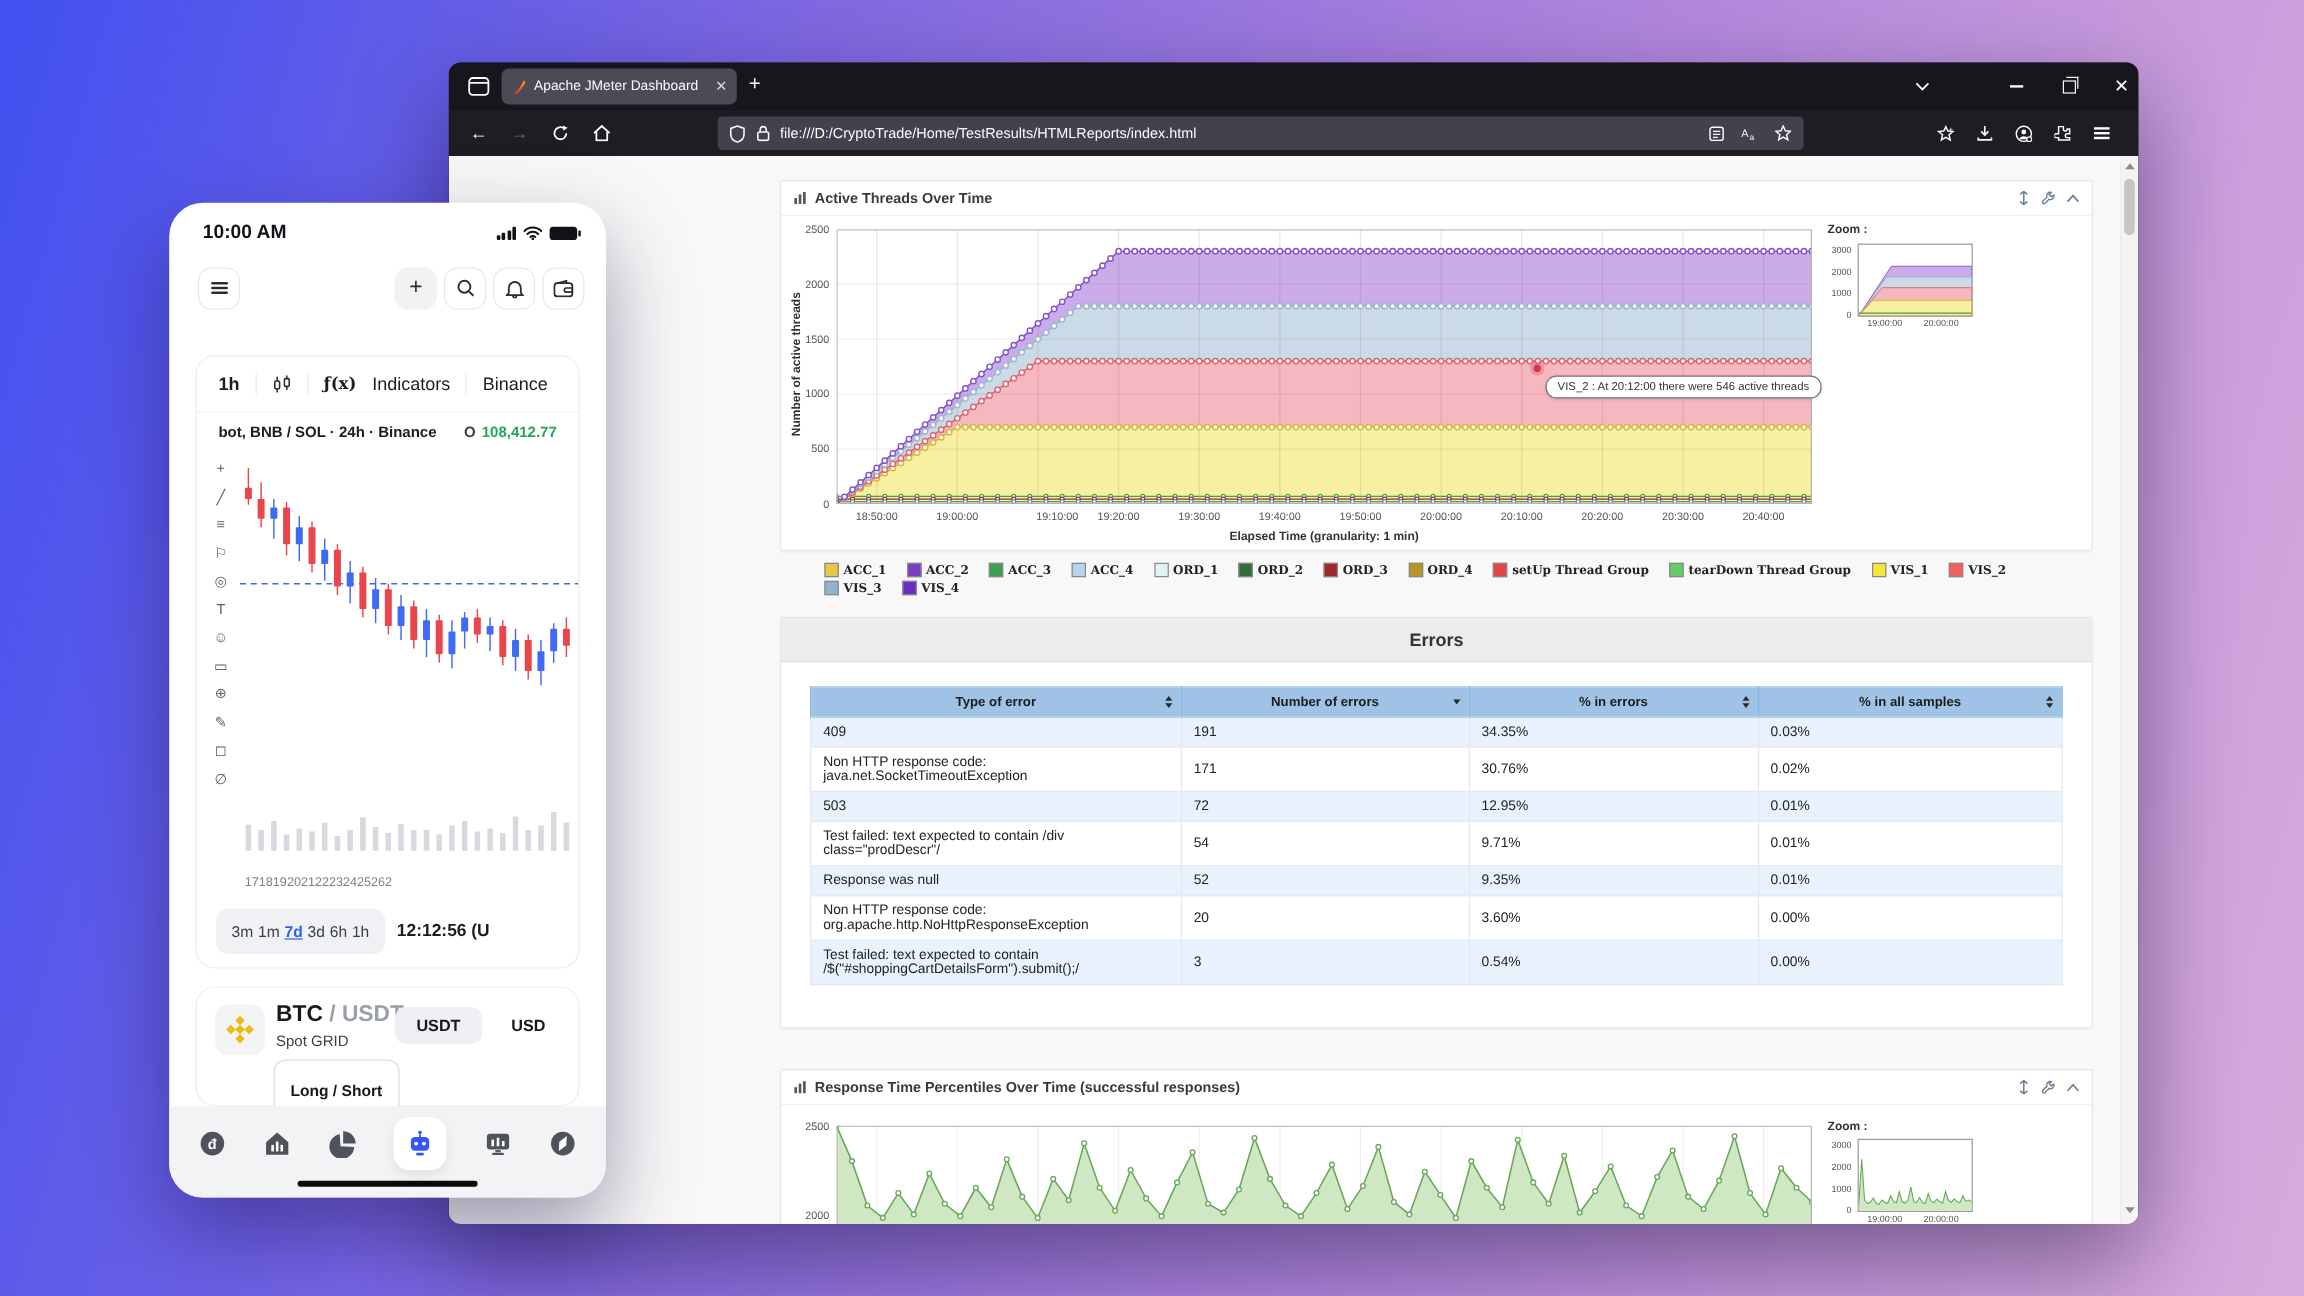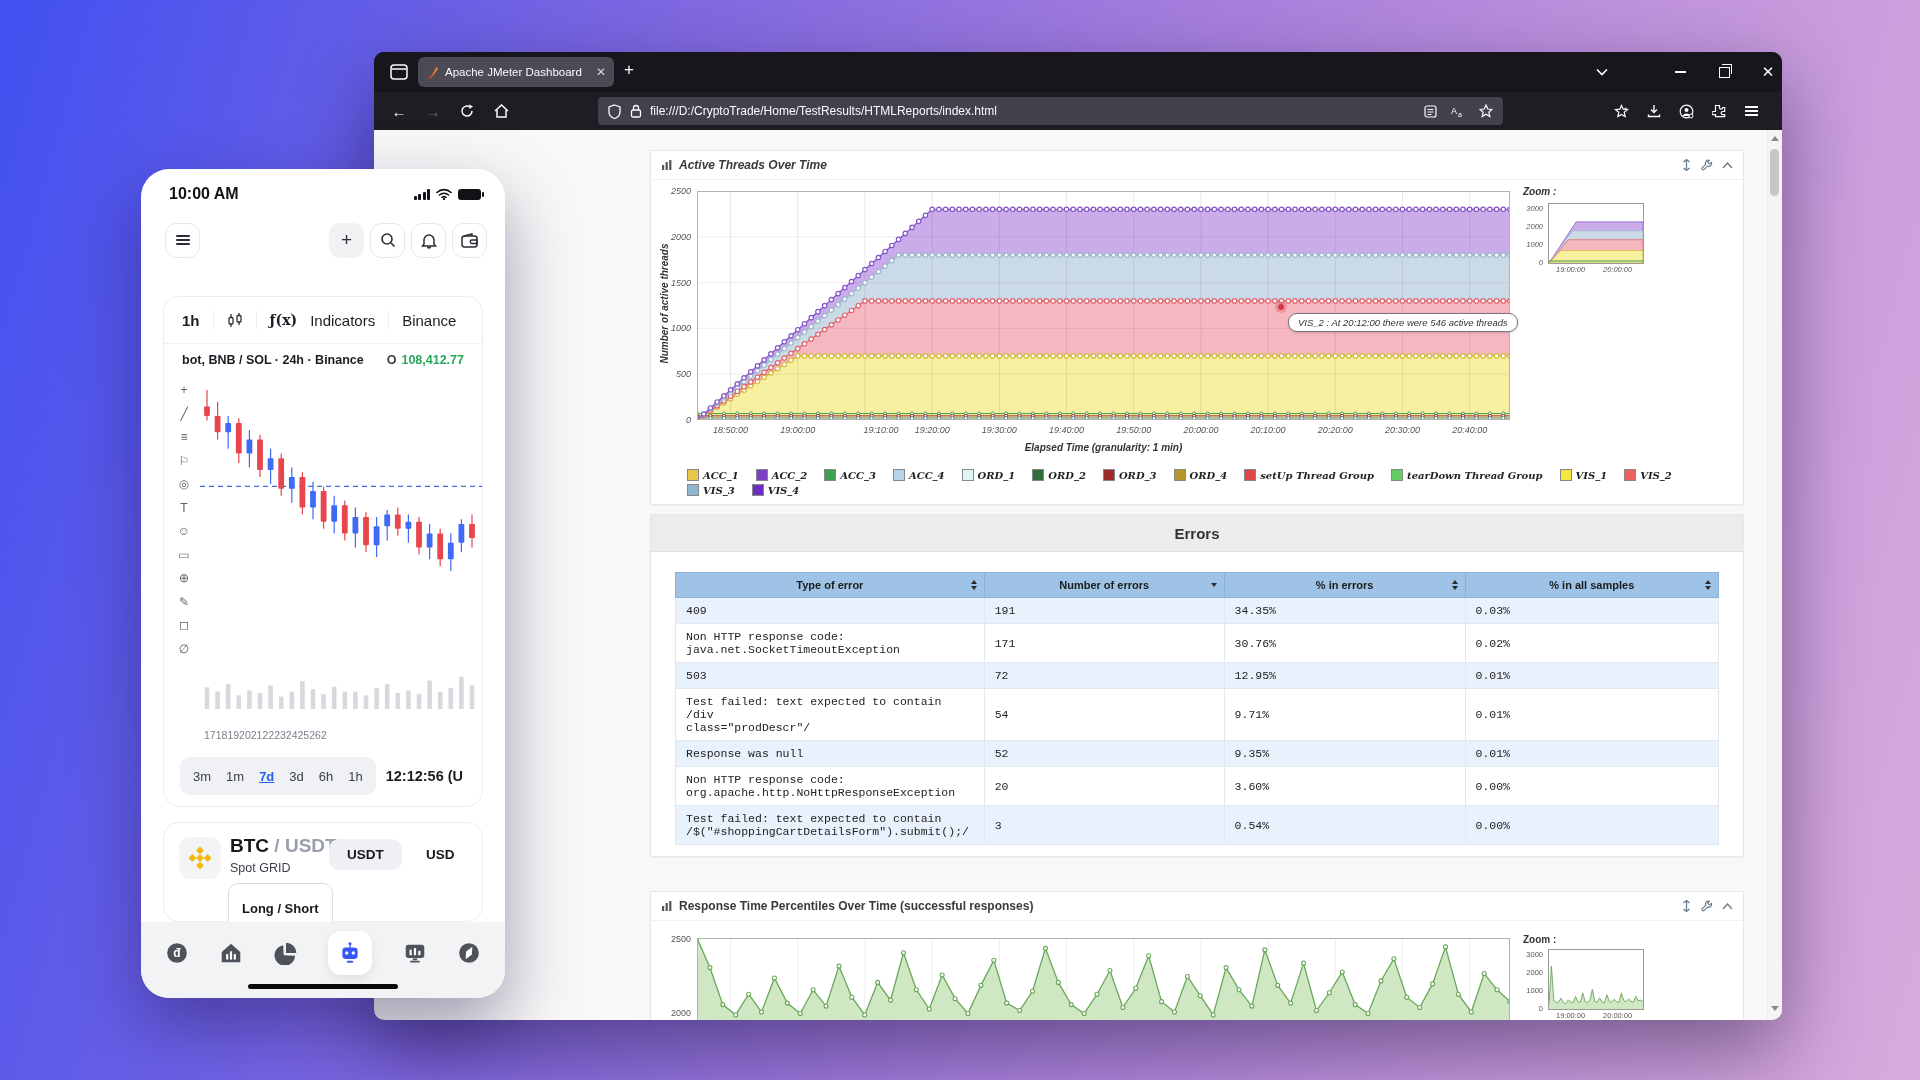--- a/index.html
+++ b/index.html
@@ -35,21 +35,21 @@
   .tb-right{position:absolute;top:0;height:38px;display:flex;align-items:center;gap:18px;left:1240px;}
   .hamb{display:inline-block;width:13px;}
   .hamb span{display:block;height:1.5px;background:#fbfbfe;margin:2.5px 0;}
   
   .content{position:absolute;left:0;top:78px;width:1408px;height:890px;background:#f8f8f8;overflow:hidden;}
   .panel{position:absolute;left:276px;width:1094px;background:#fff;border:1px solid #e6e6e6;border-radius:2px;
     box-sizing:border-box;box-shadow:0 1px 2px rgba(0,0,0,.04);}
   .p-head{display:flex;align-items:center;padding:7px 10px;border-bottom:1px solid #f0f0f0;}
   .p-title{font-size:12px;font-weight:bold;color:#3a3a3a;margin-left:6px;}
   .p-ctls{margin-left:auto;display:flex;gap:9px;align-items:center;}
-  .panel1{top:20px;height:355px;font-style:italic;}
+  .panel1{top:20px;height:309px;}
   .chart-row{position:relative;height:280px;}
   .ylab{position:absolute;left:-72px;top:118px;width:170px;transform:rotate(-90deg);transform-origin:center;
     font-size:10px;font-weight:bold;color:#333;text-align:center;}
   .tick{position:absolute;font-size:9px;color:#555;}
   .yt{width:38px;text-align:right;}
   .xt{transform:translateX(-50%);}
   .xlab{position:absolute;left:46px;width:813px;text-align:center;top:262px;font-size:10px;font-weight:bold;color:#333;}
   .zoom-lbl{position:absolute;font-size:10px;font-weight:bold;color:#333;}
   .zoombox{position:absolute;border:1px solid #999;background:#fff;}
   .ztick{position:absolute;font-size:7.5px;color:#555;}
@@ -64,21 +64,21 @@
     font-size:10px;color:#222;}
   .lg-box{width:10px;height:10px;border:1px solid #888;display:inline-block;}
   .panel2{top:384px;height:343px;}
   .err-band{height:36px;background:#ececec;border-bottom:1px solid #e0e0e0;display:flex;align-items:center;
     justify-content:center;font-size:15px;font-weight:bold;color:#333;}
   .err-wrap{padding:20px 24px;}
   table.errors{width:100%;border-collapse:collapse;table-layout:fixed;}
   table.errors th{background:#9ec3e6;border:1px solid #89b3da;font-size:11px;color:#1c1c1c;
     padding:6px 4px;position:relative;font-weight:bold;}
   table.errors td{border:1px solid #e2e8ef;font-size:11.5px;color:#222;padding:6px 10px;
-    white-space:pre-line;vertical-align:middle;font-family:Liberation Mono, monospace;}
+    white-space:pre-line;vertical-align:middle;}
   tr.odd td{background:#e9f2fc;}
   tr.even td{background:#fff;}
   .sort{position:absolute;right:7px;top:50%;transform:translateY(-50%);display:flex;flex-direction:column;line-height:0;}
   .sort b{width:0;height:0;border-left:3.5px solid transparent;border-right:3.5px solid transparent;display:block;}
   .sort .up{border-bottom:4.5px solid #2a2a2a;margin-bottom:2px;}
   .sort .dn{border-top:4.5px solid #2a2a2a;}
   .panel3{top:761px;height:420px;}
   .p3-chart{position:relative;height:380px;}
   
   .phone{position:absolute;left:141px;top:169px;width:364px;height:829px;background:#fff;border-radius:28px;
@@ -107,21 +107,21 @@
   .c-sym{height:32px;border-top:1px solid #f1f1f3;display:flex;align-items:center;padding:0 18px;
     font-size:12.5px;font-weight:bold;color:#1a1d24;}
   .c-sym .o{margin-left:auto;color:#3a3f4a;}
   .c-sym .pr{color:#26a65b;margin-left:5px;}
   .c-chart{position:absolute;left:0;top:80px;right:0;height:370px;}
   .toolcol{position:absolute;left:9px;top:6px;width:22px;display:flex;flex-direction:column;gap:9.5px;
     align-items:center;color:#5c616b;font-size:12px;}
   .cxlabels{position:absolute;left:40px;right:10px;top:352px;display:flex;justify-content:flex-start;
     font-size:10.5px;color:#7a808c;}
   .c-range{position:absolute;left:16px;right:8px;top:460px;height:38px;display:flex;align-items:center;}
-  .rpill{background:#f0f1f4;border-radius:10px;height:38px;display:flex;align-items:center;padding:0 13px;gap:15px;
+  .rpill{background:#f0f1f4;border-radius:10px;height:38px;display:flex;align-items:center;padding:0 13px;gap:4px;
     font-size:13px;color:#3a3f4a;}
   .rpill .act{color:#2563eb;text-decoration:underline;font-weight:600;}
   .c-clock{margin-left:10px;font-size:14.5px;font-weight:bold;color:#1a1d24;white-space:nowrap;overflow:hidden;width:84px;}
   .card2{top:653px;height:100px;border-radius:16px;}
   .b-logo{position:absolute;left:15px;top:14px;width:42px;height:42px;border-radius:11px;background:#f3f4f6;
     display:flex;align-items:center;justify-content:center;}
   .pair{position:absolute;left:66px;top:12px;font-size:19px;font-weight:bold;color:#16181d;}
   .pair .q{color:#9aa0ab;font-weight:600;}
   .ctype{position:absolute;left:66px;top:38px;font-size:12.5px;color:#3a3f4a;}
   .lsbtn{position:absolute;left:64px;top:60px;border:1px solid #d9dbe0;border-radius:10px;padding:17px 13px;

